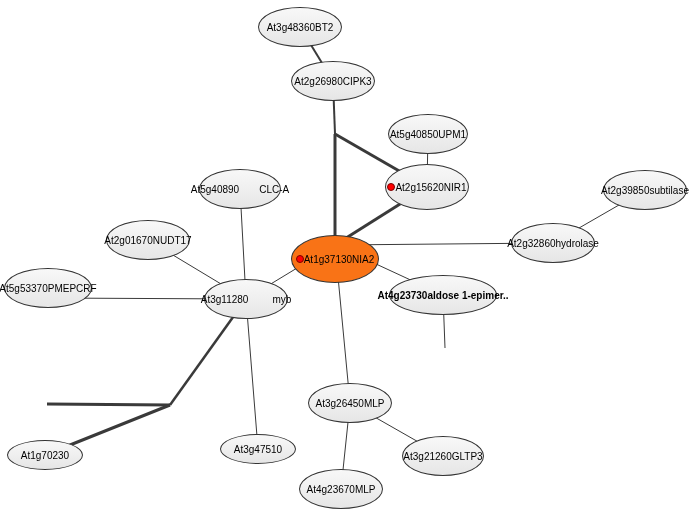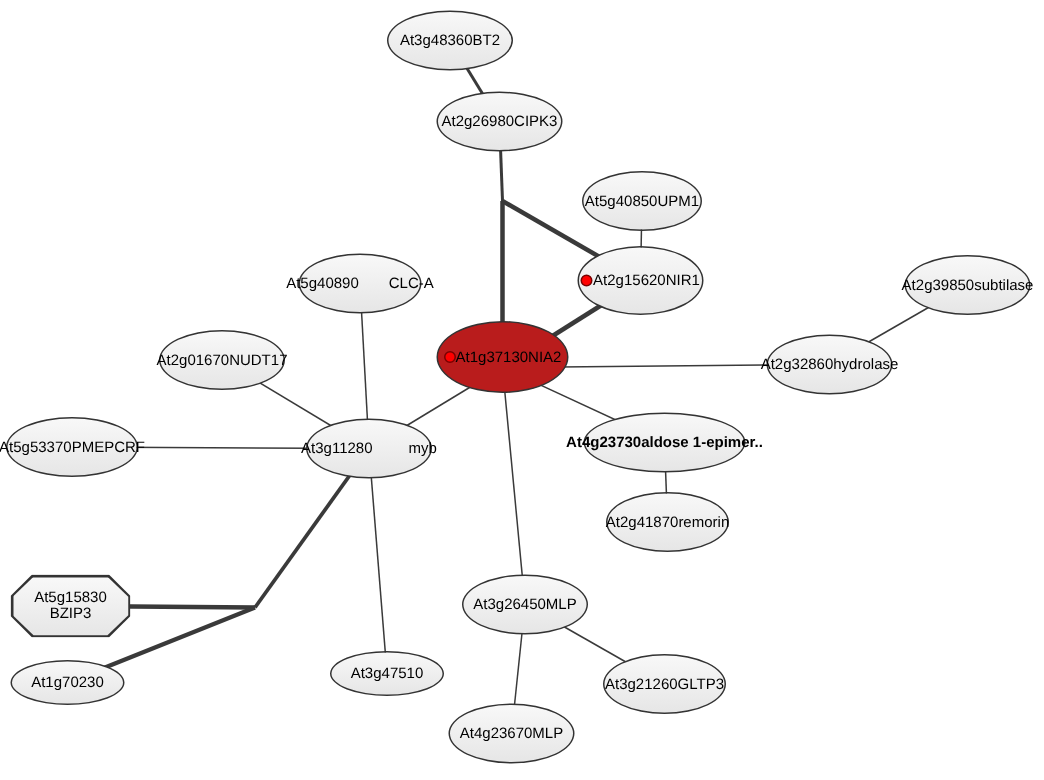--- a/index.html
+++ b/index.html
@@ -100,62 +100,52 @@
     </div>
     <div class="node ellipse" style="left: 388px; top: 114px; width: 80px; height: 40px;">
       <span class="lbl">At5g40850</span>
       <span class="lbl">UPM1</span>
     </div>
     <div class="node ellipse" style="left: 385px; top: 164px; width: 84px; height: 46px;">
       <span class="marker" style="background: rgb(255, 0, 0);"></span>
       <span class="lbl">At2g15620</span>
       <span class="lbl">NIR1</span>
     </div>
-    <div class="node ellipse highlight" style="left: 291px; top: 214px; width: 88px; height: 48px; background: #b91c1c; text-align: right;">
+    <div class="node ellipse highlight" style="left: 291px; top: 235px; width: 88px; height: 48px; background: #f97316; text-align: right;">
       <span class="marker" style="background: rgb(255, 0, 0);"></span>
       <span class="lbl">At1g37130</span>
       <span class="lbl">NIA2</span>
     </div>
     <div class="node ellipse" style="left: 603px; top: 170px; width: 84px; height: 40px;">
       <span class="lbl">At2g39850</span>
       <span class="lbl">subtilase</span>
     </div>
     <div class="node ellipse" style="left: 511px; top: 223px; width: 84px; height: 40px;">
       <span class="lbl">At2g32860</span>
       <span class="lbl">hydrolase</span>
     </div>
     <div class="node ellipse" style="left: 389px; top: 275px; width: 108px; height: 40px; font-weight: bold;">
       <span class="lbl">At4g23730</span>
       <span class="lbl">aldose 1-epimer..</span>
     </div>
-    <div class="node ellipse" style="left: 404px; top: 328px; width: 82px; height: 40px;">
-      <span class="lbl">At2g41870</span>
-      <span class="lbl">remorin</span>
-    </div>
     <div class="node ellipse" style="left: 199px; top: 169px; width: 82px; height: 40px; gap: 20px;">
       <span class="lbl">At5g40890</span>
       <span class="lbl">CLC-A</span>
     </div>
     <div class="node ellipse" style="left: 106px; top: 220px; width: 84px; height: 40px;">
       <span class="lbl">At2g01670</span>
       <span class="lbl">NUDT17</span>
     </div>
-    <div class="node ellipse" style="left: 4px; top: 278px; width: 88px; height: 40px;">
+    <div class="node ellipse" style="left: 4px; top: 268px; width: 88px; height: 40px;">
       <span class="lbl">At5g53370</span>
       <span class="lbl">PMEPCRF</span>
     </div>
     <div class="node ellipse" style="left: 204px; top: 279px; width: 84px; height: 40px; gap: 24px;">
       <span class="lbl">At3g11280</span>
       <span class="lbl">myb</span>
-    </div>
-    <div class="node octagon" style="left: 7px; top: 383px; width: 80px; height: 42px;">
-      <div class="octagon-inner">
-        <span class="lbl">At5g15830</span>
-        <span class="lbl">BZIP3</span>
-      </div>
     </div>
     <div class="node ellipse" style="left: 7px; top: 440px; width: 76px; height: 30px;">
       <span class="lbl">At1g70230</span>
     </div>
     <div class="node ellipse" style="left: 220px; top: 434px; width: 76px; height: 30px;">
       <span class="lbl">At3g47510</span>
     </div>
     <div class="node ellipse" style="left: 308px; top: 383px; width: 84px; height: 40px;">
       <span class="lbl">At3g26450</span>
       <span class="lbl">MLP</span>

